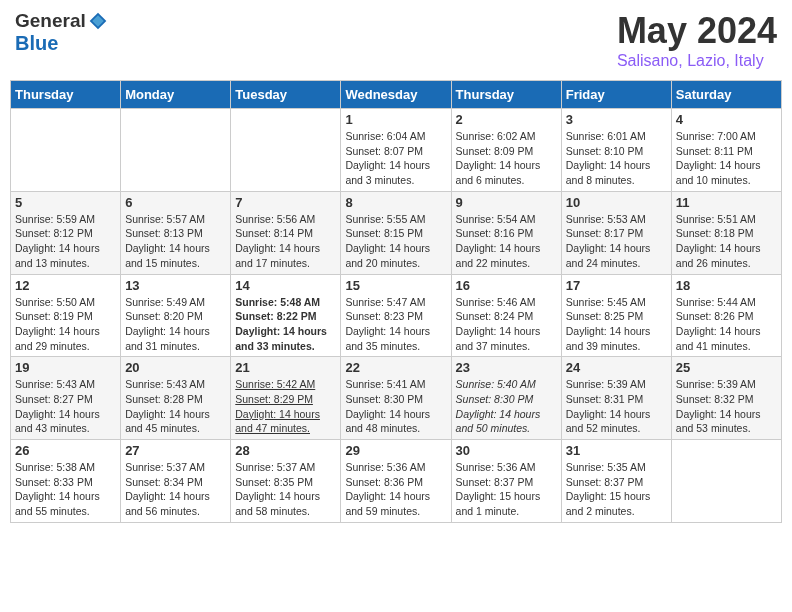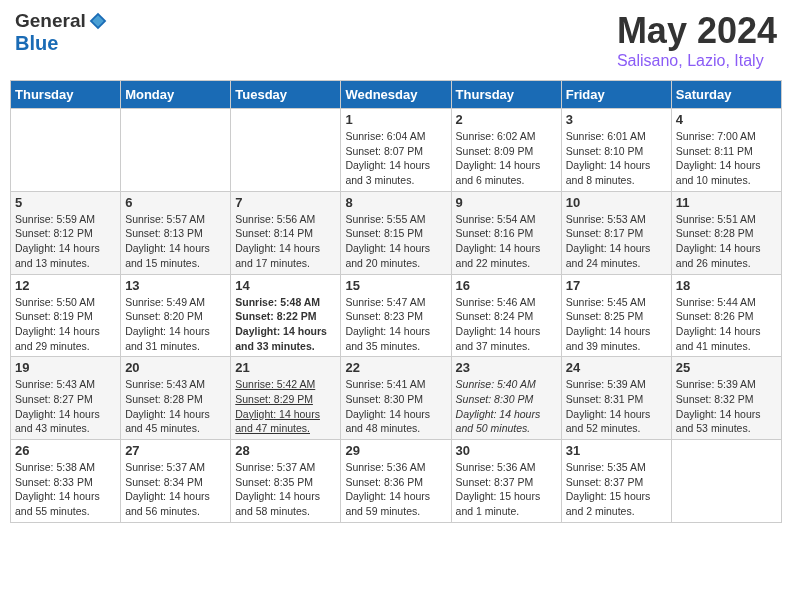--- a/index.html
+++ b/index.html
@@ -197,21 +197,21 @@
         <td>
           <div class="day-number">10</div>
           <div class="day-info" style="white-space: pre-line;">Sunrise: 5:53 AM
 Sunset: 8:17 PM
 Daylight: 14 hours
 and 24 minutes.</div>
         </td>
         <td>
           <div class="day-number">11</div>
           <div class="day-info" style="white-space: pre-line;">Sunrise: 5:51 AM
-Sunset: 8:28 PM
+Sunset: 8:18 PM
 Daylight: 14 hours
 and 26 minutes.</div>
         </td>
       </tr>
       <tr>
         <td>
           <div class="day-number">12</div>
           <div class="day-info" style="white-space: pre-line;">Sunrise: 5:50 AM
 Sunset: 8:19 PM
 Daylight: 14 hours

